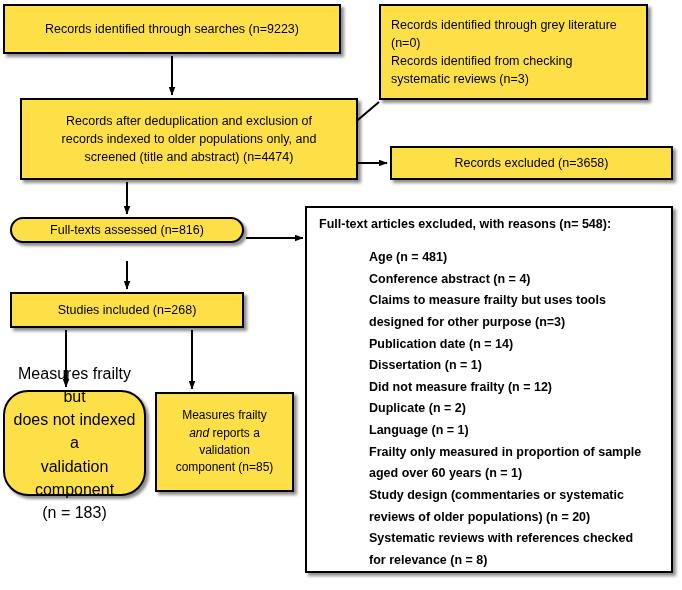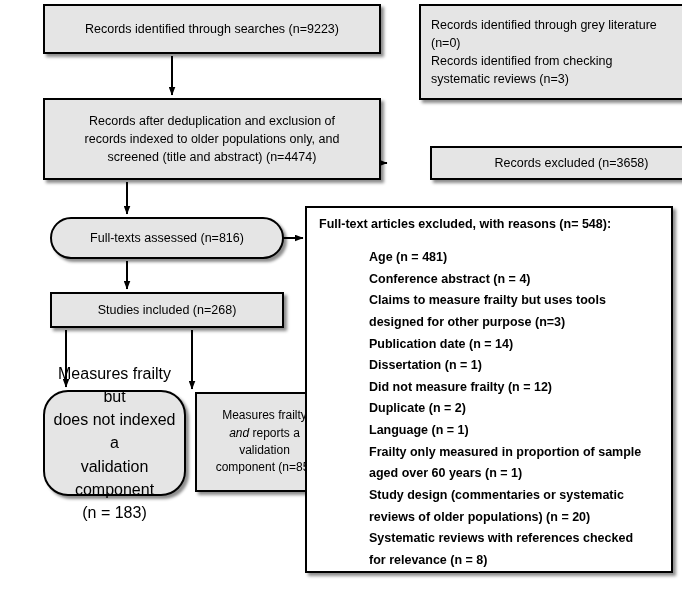--- a/index.html
+++ b/index.html
@@ -18,45 +18,44 @@
     width: 682px;
     height: 590px;
     background: #ffffff;
     overflow: hidden;
   }
 
   
   .box {
     position: absolute;
     box-sizing: border-box;
-    background: #e5e5e5;
+    background: #fde047;
     border: 2px solid #000000;
     box-shadow: 3px 3px 3px rgba(0,0,0,0.45);
     display: flex;
     align-items: center;
     justify-content: center;
     text-align: center;
     font-size: 12.5px;
     line-height: 1.45;
     padding: 4px 8px;
-    margin-left: 40px;
   }
   .box .txt { display: block; width: 100%; }
   .box.left-align {
     justify-content: flex-start;
     text-align: left;
   }
 
   
   #box-records-identified   { left: 3px;   top: 4px;   width: 338px; height: 50px; }
   #box-grey-literature      { left: 379px; top: 4px;   width: 269px; height: 96px;
                               padding: 6px 10px; }
-  #box-after-dedup          { left: 3px;   top: 98px;  width: 338px; height: 82px; }
+  #box-after-dedup          { left: 20px;   top: 98px;  width: 338px; height: 82px; }
   #box-records-excluded     { left: 390px; top: 146px; width: 283px; height: 34px; }
-  #box-fulltexts-assessed   { left: 10px;  top: 217px; width: 234px; height: 42px; border-radius: 21px; }
+  #box-fulltexts-assessed   { left: 10px;  top: 217px; width: 234px; height: 26px; border-radius: 21px; }
   #box-studies-included     { left: 10px;  top: 292px; width: 234px; height: 36px; }
   #box-no-validation        { left: 3px;   top: 390px; width: 143px; height: 106px;
                               font-size: 16px; border-radius: 25px; }
   #box-with-validation      { left: 155px; top: 392px; width: 139px; height: 100px;
                               font-size: 12px; }
 
   
   #box-exclusion-reasons {
     position: absolute;
     box-sizing: border-box;

